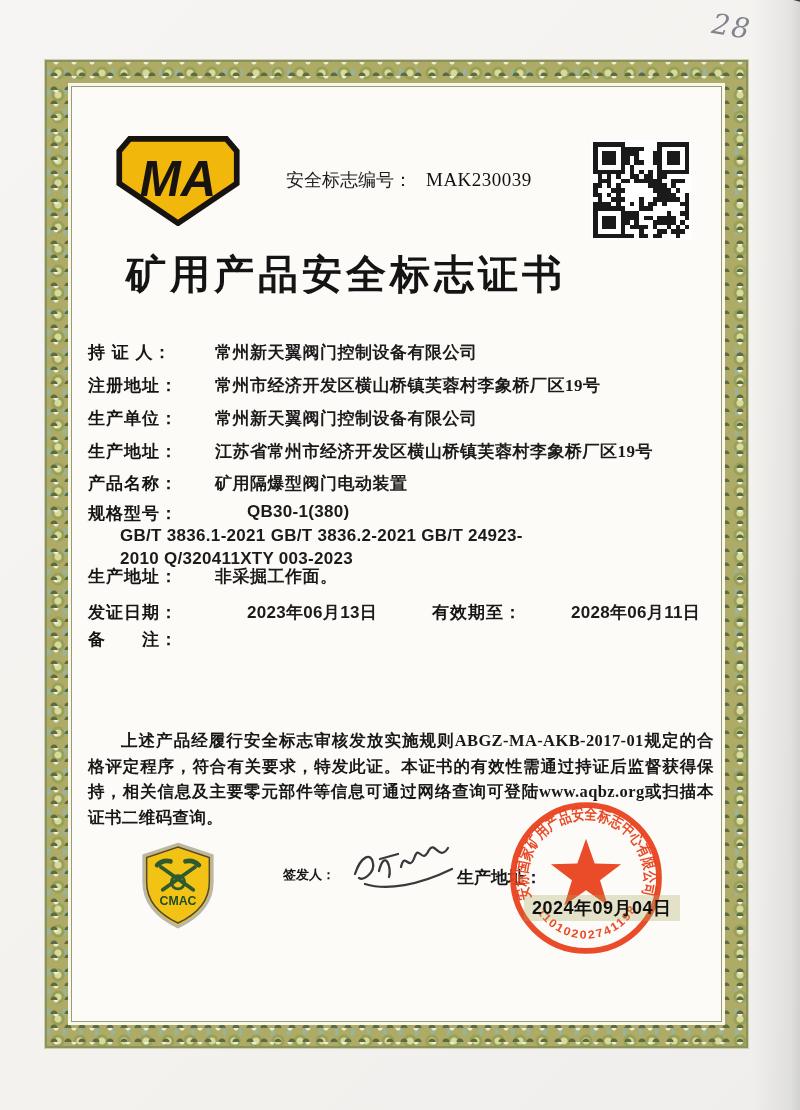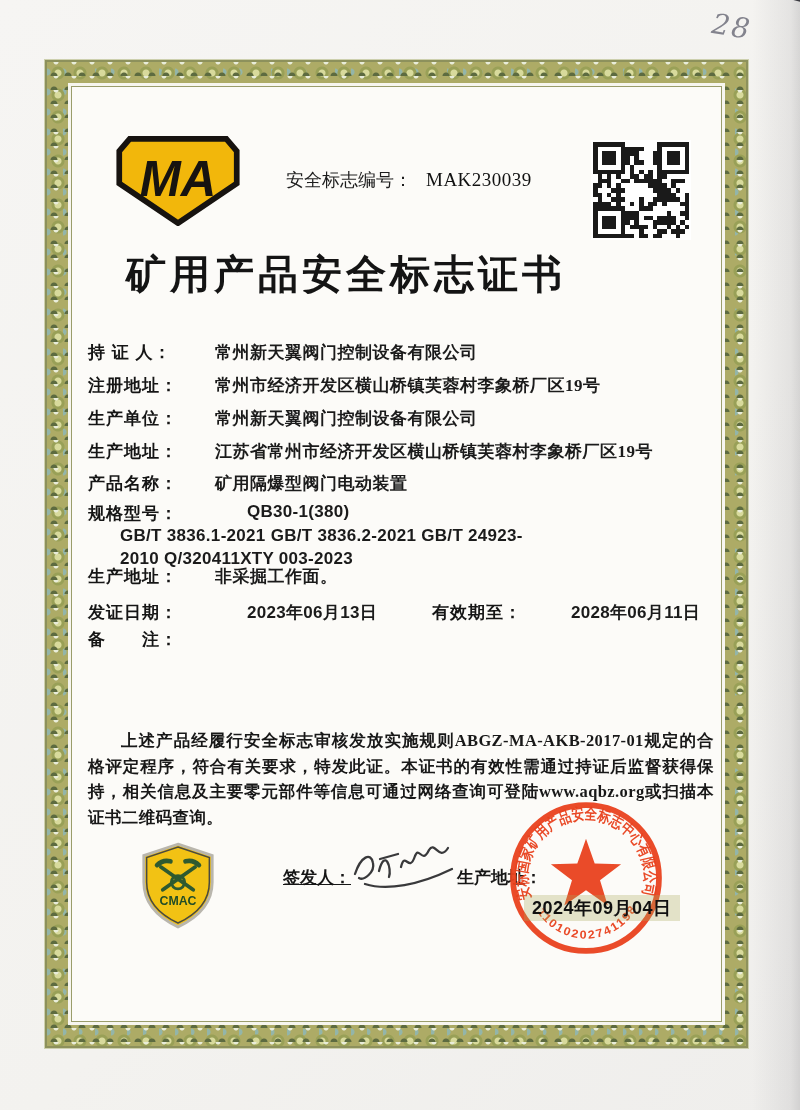--- a/index.html
+++ b/index.html
@@ -49,21 +49,21 @@
       font-family:"Liberation Serif",serif;letter-spacing:0.5px;}
   .fvalue.num{font-family:"Liberation Sans",sans-serif;letter-spacing:0.3px;margin-left:32px;}
   .std-val{width:404px;line-height:23px;}
 
   .paragraph{position:absolute;left:88px;top:728px;width:626px;font-size:16.5px;font-weight:700;
       font-family:"Liberation Serif",serif;line-height:25.5px;text-indent:2em;color:#181818;
       letter-spacing:0.4px;text-align:justify;}
 
   
   .cmac{position:absolute;left:140px;top:842px;width:76px;height:88px;}
-  .signer-label{position:absolute;left:283px;top:866px;font-size:17px;font-weight:700;text-decoration:underline;}
+  .signer-label{position:absolute;left:283px;top:866px;font-size:13px;font-weight:700;}
   .signature{position:absolute;left:349px;top:838px;width:108px;height:66px;}
   .issuer-label{position:absolute;left:457px;top:866px;font-size:17px;font-weight:700;}
   .stamp{position:absolute;left:504px;top:796px;width:164px;height:164px;}
   .stamp-date{position:absolute;left:524px;top:895px;font-size:18px;font-weight:800;color:#101010;
       background:rgba(168,170,90,0.30);padding:1px 8px;letter-spacing:0.5px;white-space:nowrap;}
 </style>
 </head>
 <body>
 
 <div class="page">

